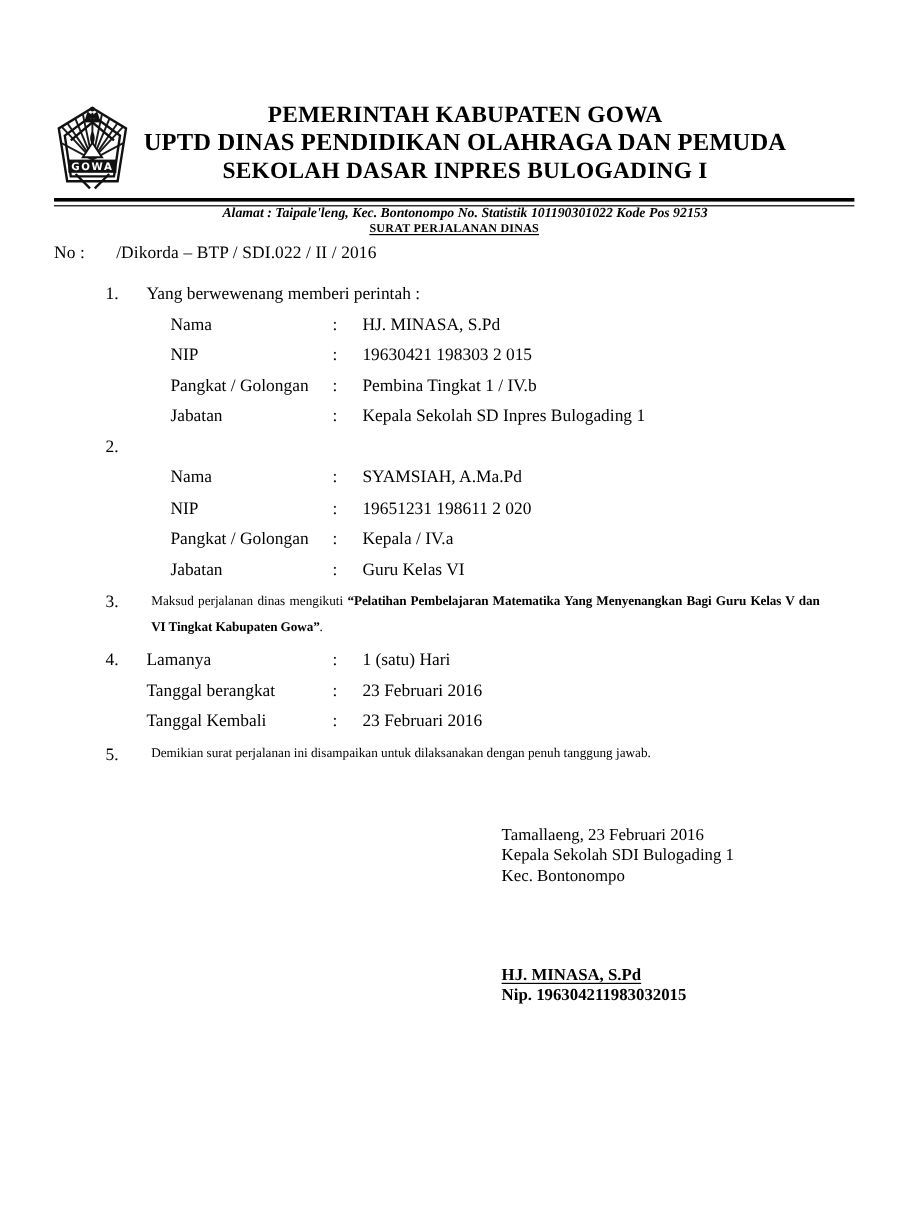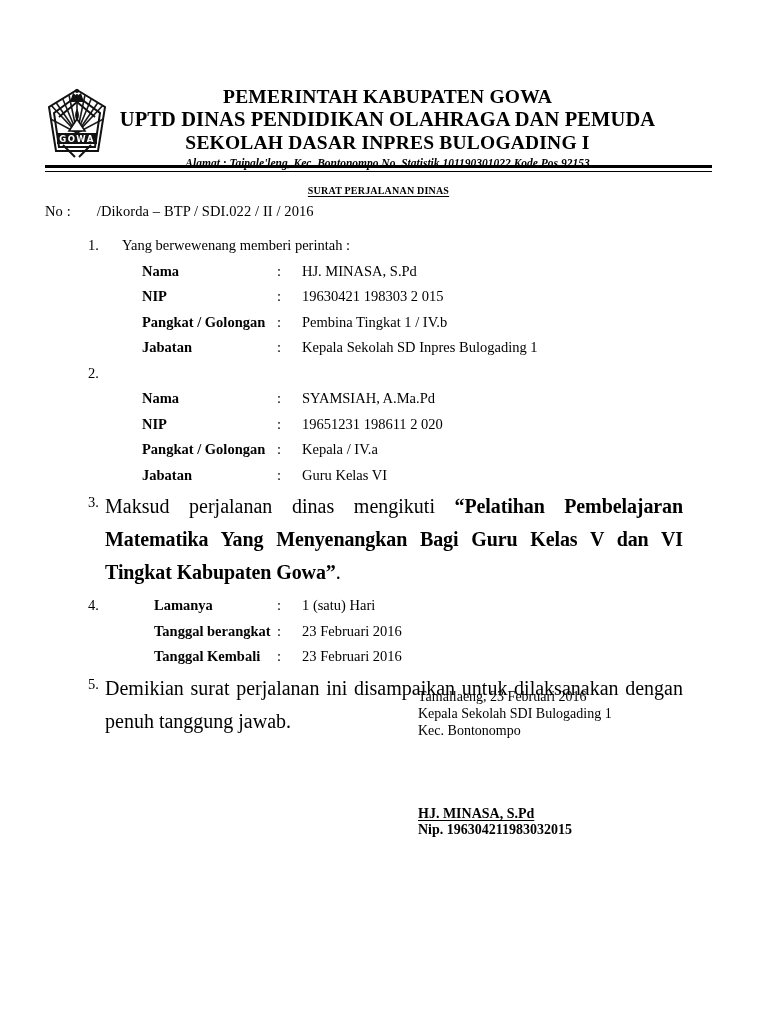--- a/index.html
+++ b/index.html
@@ -68,21 +68,21 @@
     line-height: 23px;
     white-space: nowrap;
   }
   .org-address {
     text-align: center;
     padding-left: 18px;
     font-size: 11.5px;
     font-weight: bold;
     font-style: italic;
     line-height: 14px;
-    margin-top: 2px;
+    margin-top: 17px;
     white-space: nowrap;
   }
 
   .rule-thick {
     position: absolute;
     left: 45px;
     top: 165px;
     width: 667px;
     height: 3px;
     background: #000000;
@@ -155,25 +155,23 @@
   .field-row {
     position: relative;
     height: 25.5px;
     line-height: 25.5px;
   }
   .field-label {
     position: absolute;
     left: 54px;
     top: 0;
     white-space: nowrap;
-    font-weight: bold;
   }
   .field-label.indent-num {
     left: 34px;
-    margin-left: 32px;
   }
   .field-colon {
     position: absolute;
     left: 189px;
     top: 0;
   }
   .field-value {
     position: absolute;
     left: 214px;
     top: 0;
@@ -182,24 +180,24 @@
 
   
   .para-item {
     position: relative;
     margin-top: 2px;
   }
   .para-item .item-num {
     line-height: 25.5px;
   }
   .para-text {
-    margin-left: 17px;
+    margin-left: 38px;
     text-align: justify;
-    line-height: 33px;
-    font-size: 20px;
+    line-height: 22px;
+    font-size: 11px;
   }
   .para-text .emph {
     font-weight: bold;
     letter-spacing: -0.1px;
   }
 
   .spacer-2 { height: 4px; }
 
   
   .signature {

